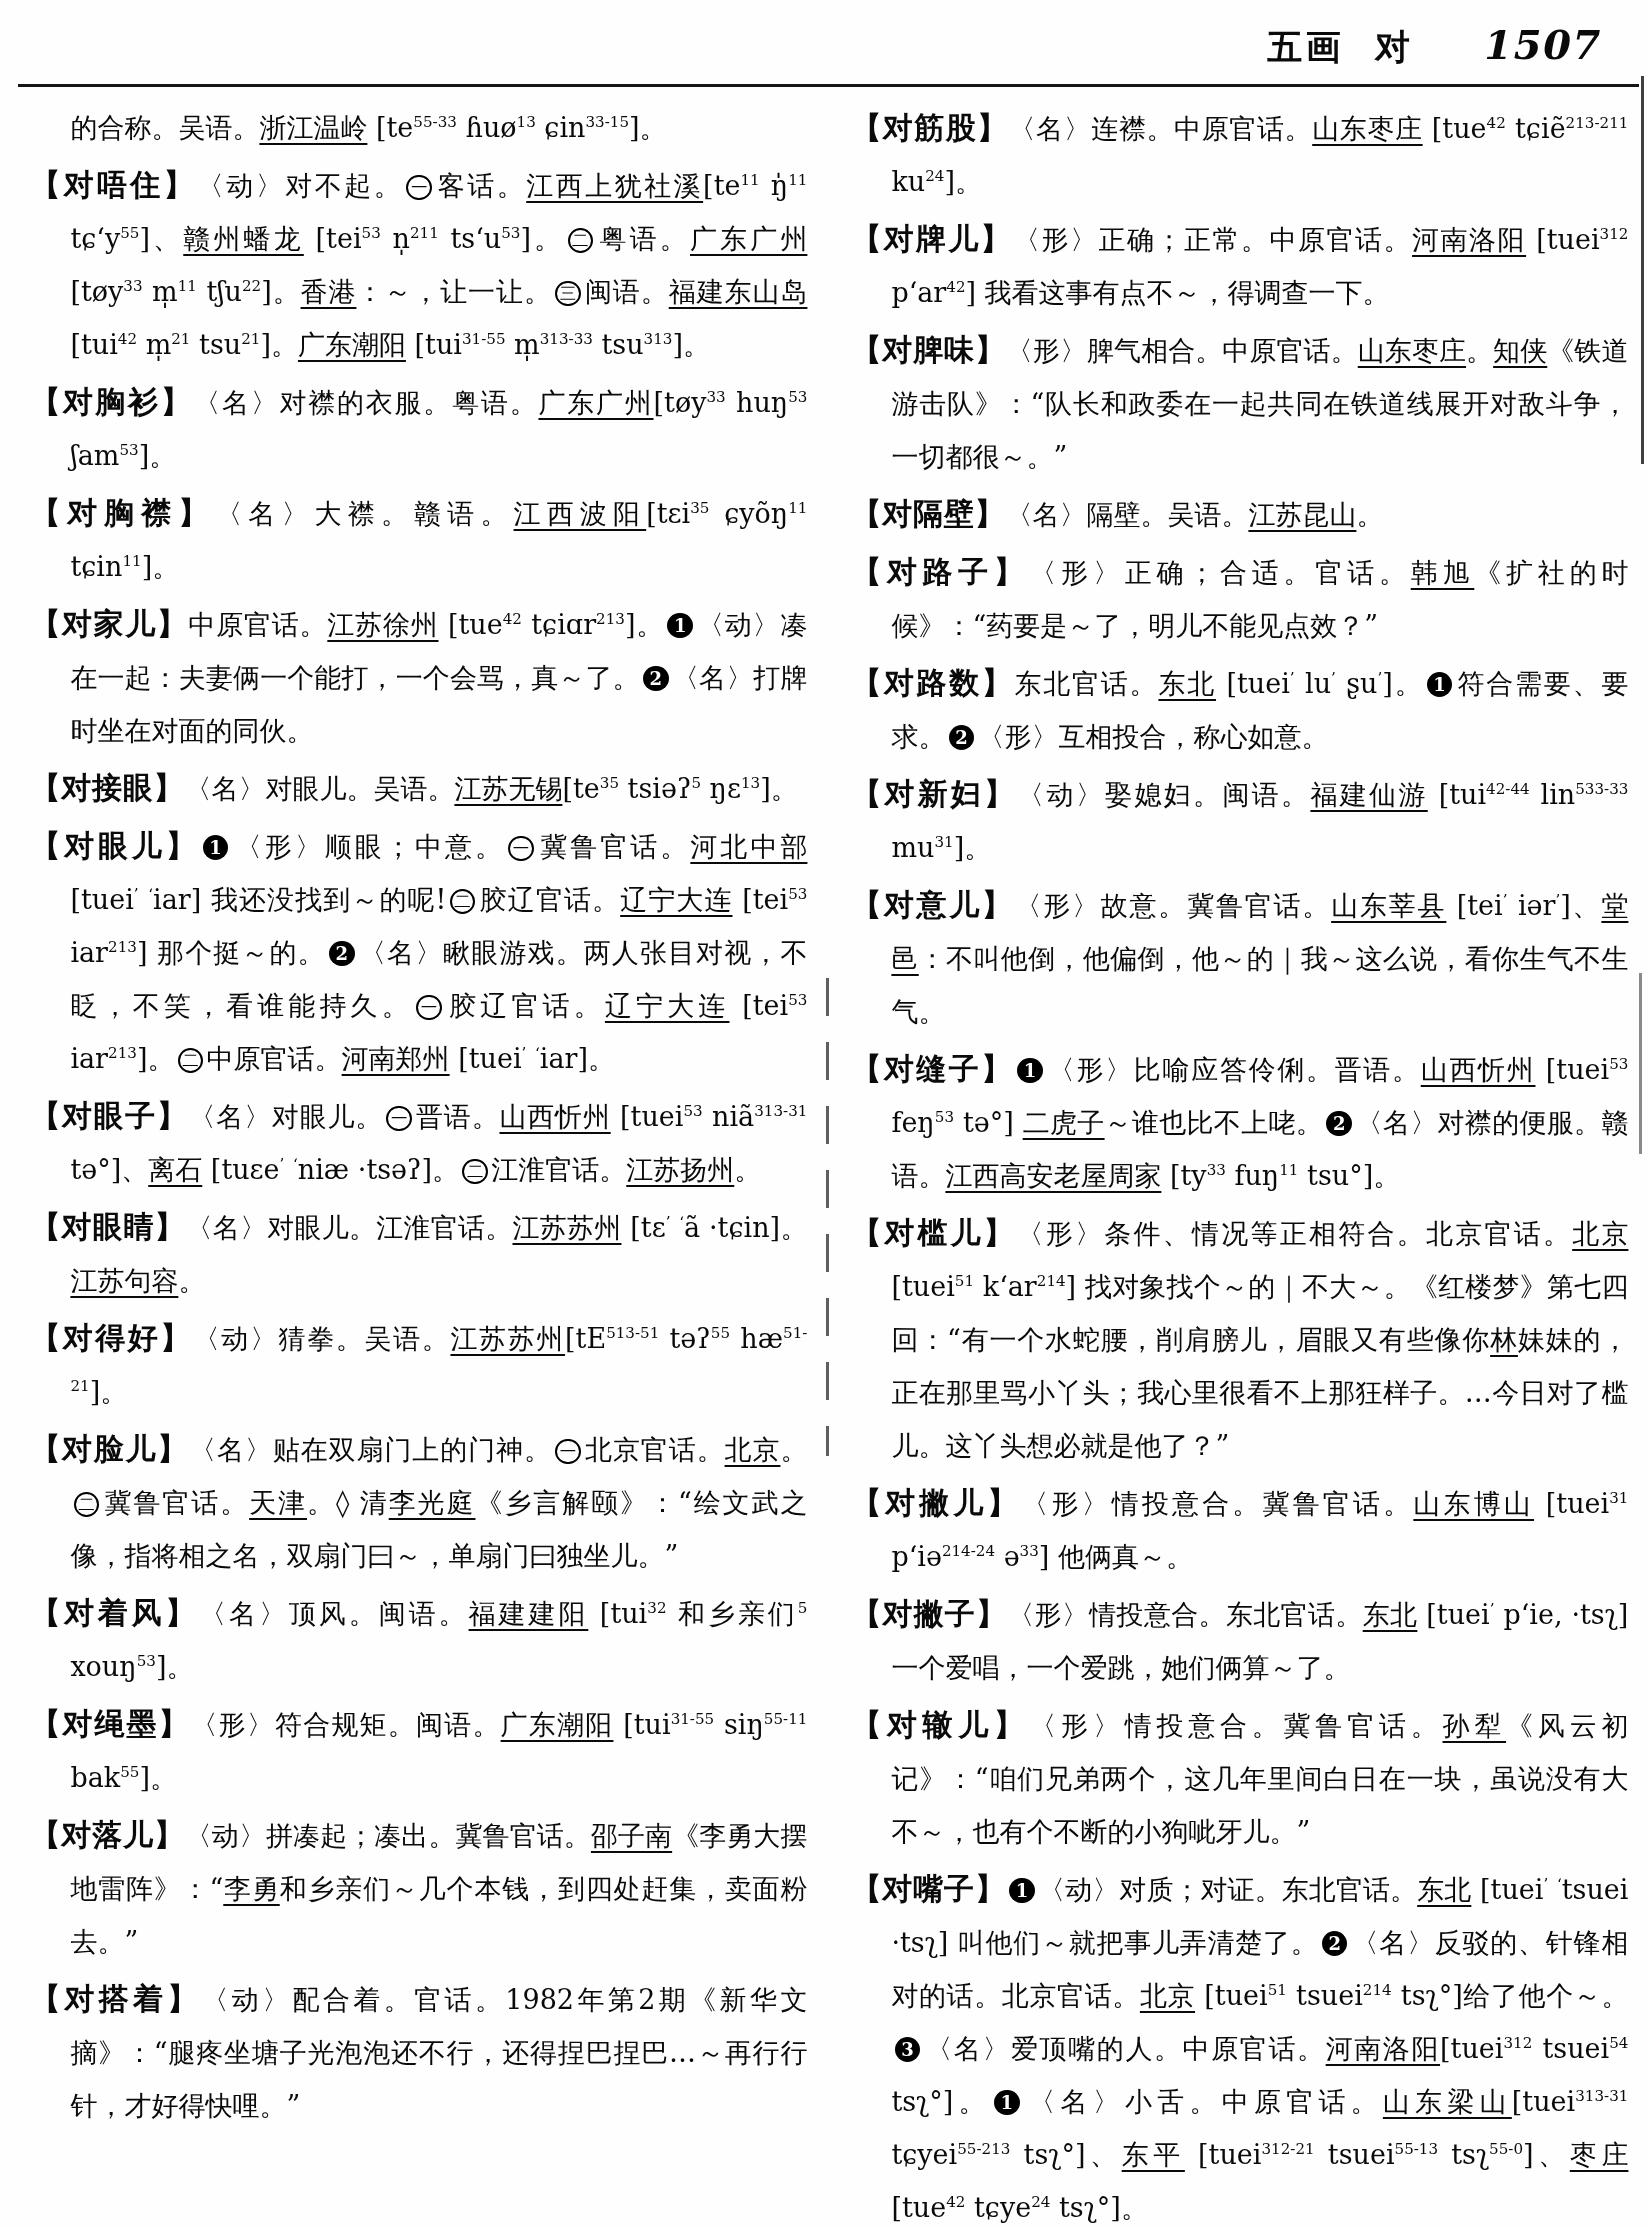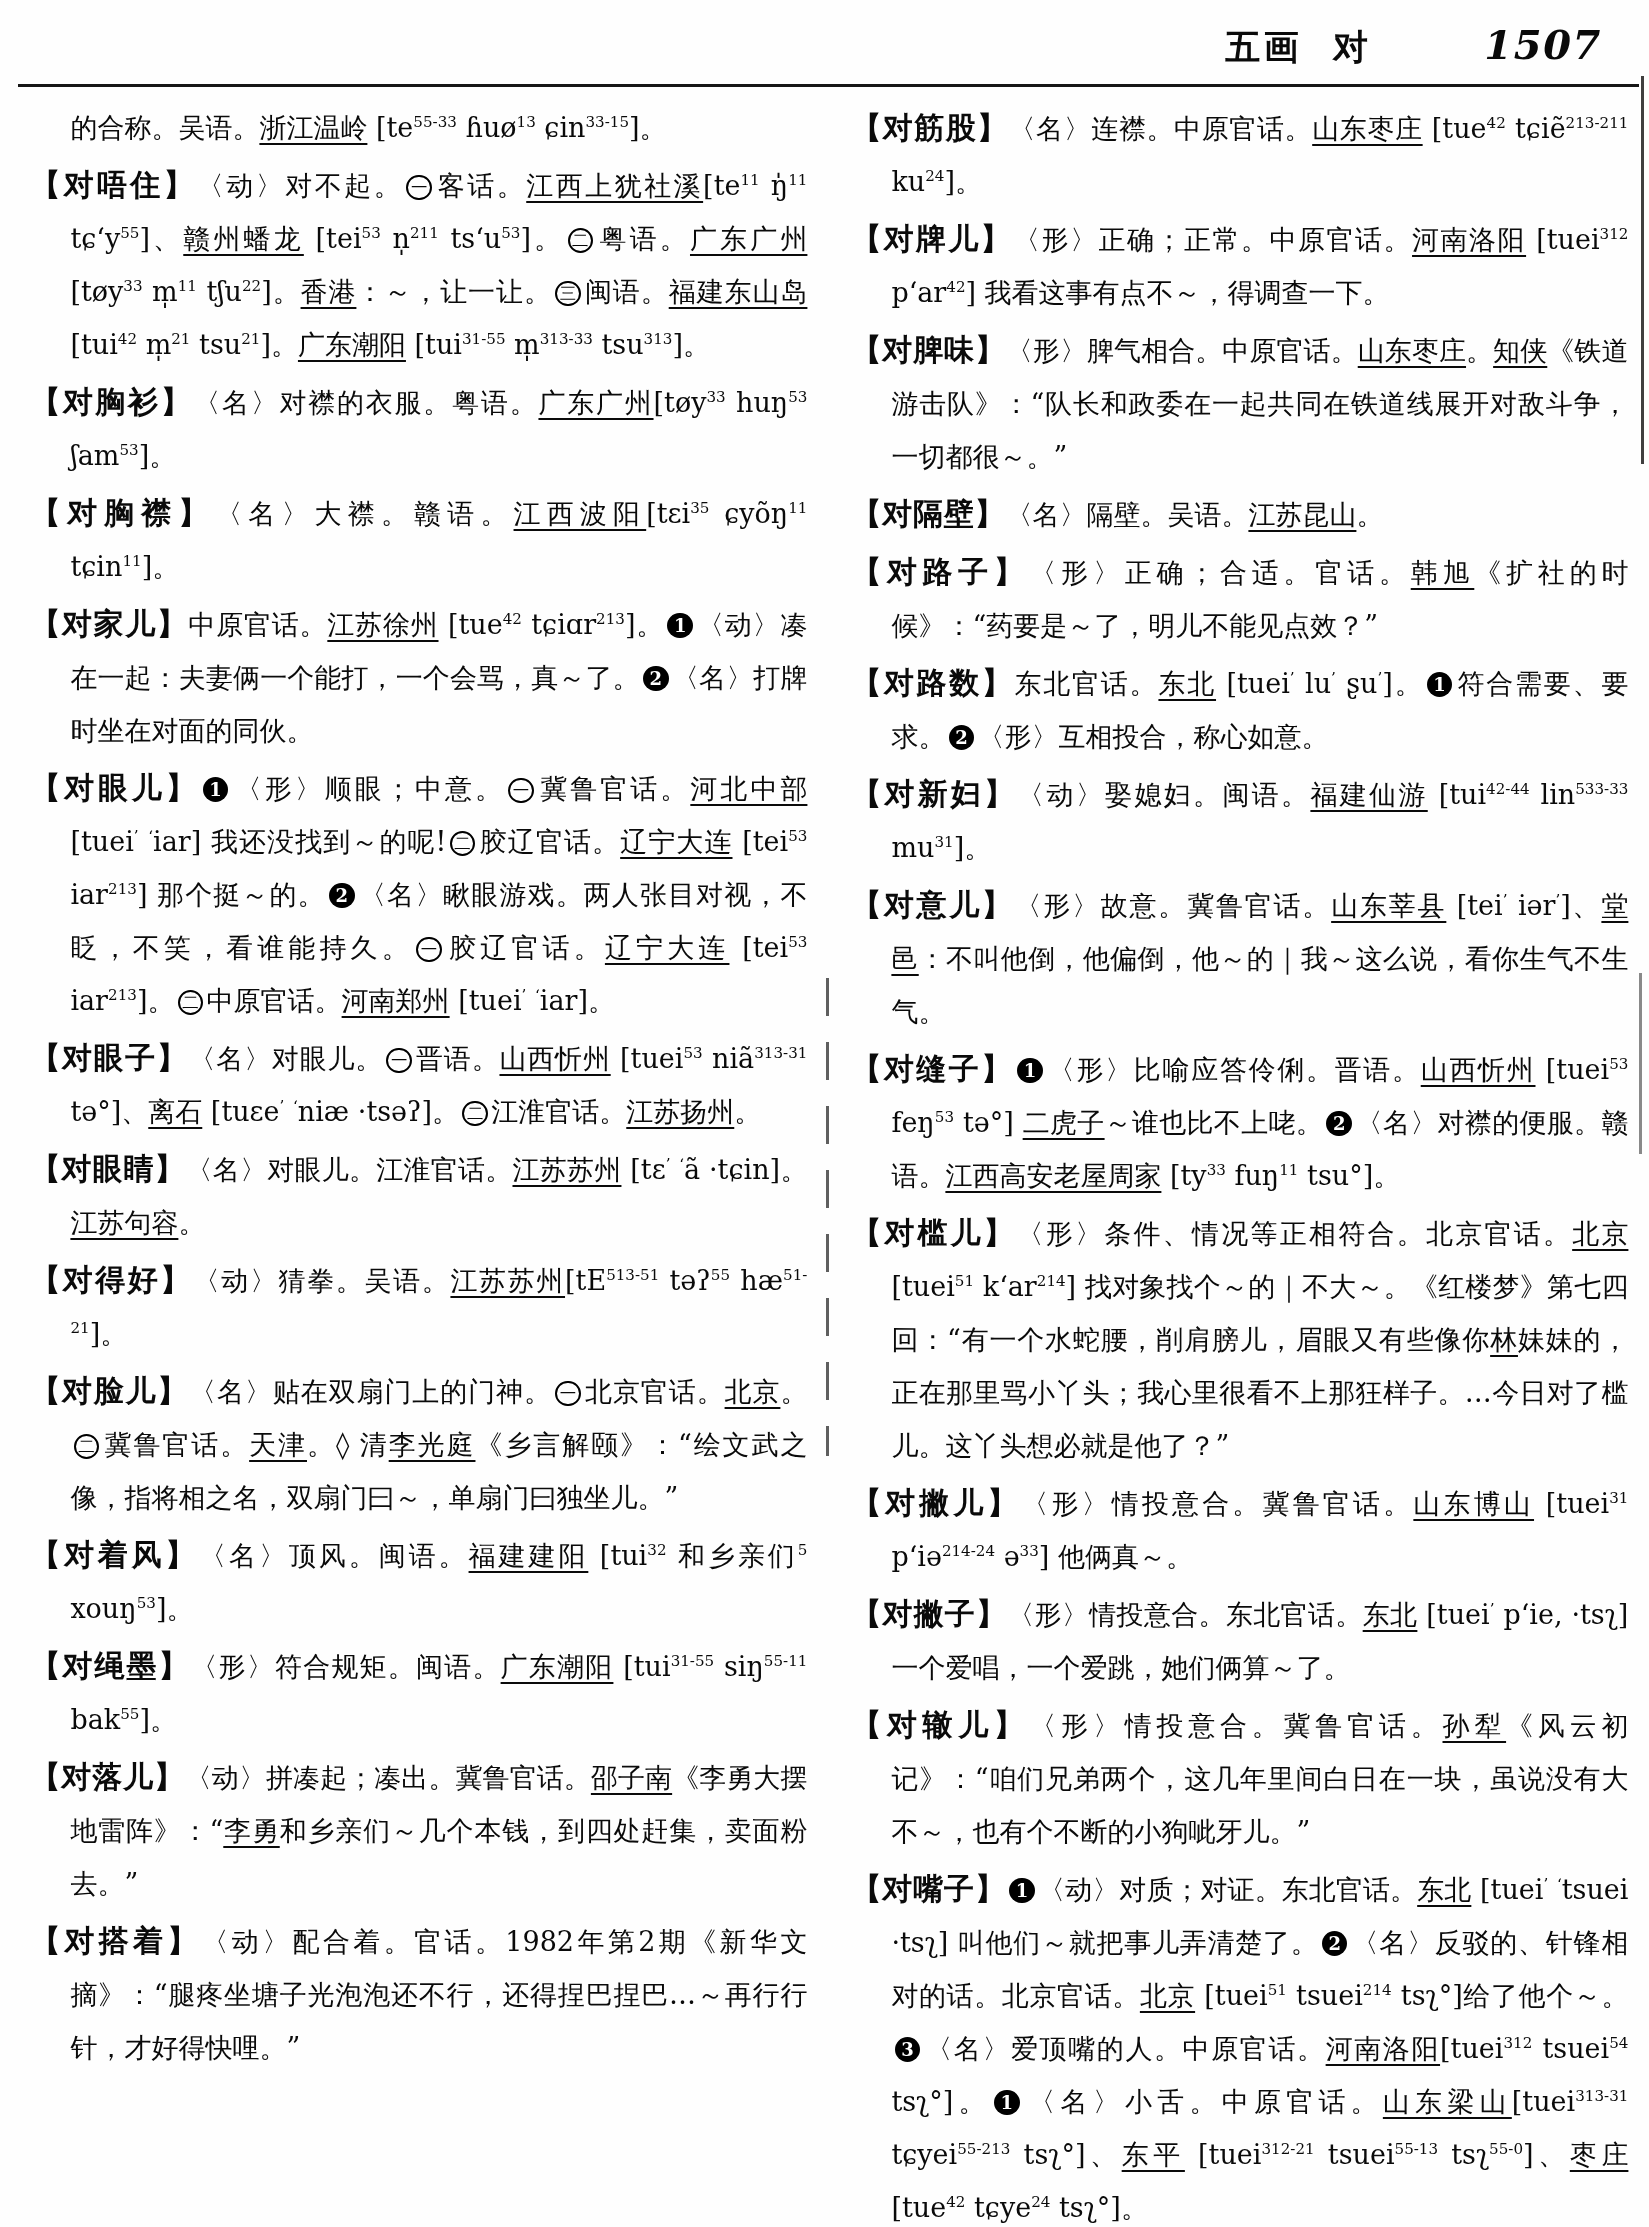--- a/index.html
+++ b/index.html
@@ -1,21 +1,21 @@
 <!DOCTYPE html>
 <html style="font-size:13.2px"><head>
 <meta charset="utf-8">
 <style>
   html,body{margin:0;padding:0;background:#e8e8e4;}
   .page{position:relative;width:1650px;height:2227px;background:#fefefe;color:#0a0a0a;
         font-family:"DejaVu Serif","Liberation Serif",serif;overflow:hidden;}
   .header{position:absolute;top:21px;right:48px;display:flex;align-items:baseline;}
   .hdr-cjk{font-size:35px;font-weight:bold;letter-spacing:3.3px;}
   .hdr-char{margin-left:31px;}
-  .hdr-page{margin-left:113px;font-size:40px;font-weight:bold;font-style:italic;letter-spacing:1.6px;}
+  .hdr-page{margin-left:71px;font-size:40px;font-weight:bold;font-style:italic;letter-spacing:1.6px;}
   .rule{position:absolute;top:84px;left:18px;right:11.5px;height:2.5px;background:#161616;}
   .columns{position:absolute;top:97px;left:26.4px;display:flex;gap:36px;}
   .col{width:785px;}
   .entry{margin:4px;padding-left:40px;text-indent:-40px;font-size:27px;line-height:53px;
          text-align:justify;text-justify:inter-ideograph;word-break:break-word;}
   .entry.cont{text-indent:0;}
   .hw{font-size:30px;font-weight:bold;letter-spacing:0.8px;}
   .uline{text-decoration:underline;text-decoration-thickness:2.1px;text-underline-offset:5.8px;}
   .sup{font-size:0.56em;vertical-align:super;line-height:0;letter-spacing:0;}
   .bnum{display:inline-block;width:25.6px;height:25.6px;line-height:25.6px;border-radius:50%;
@@ -39,20 +39,21 @@
     <span class="hdr-page">1507</span>
   </div>
   <div class="rule"></div>
   <div class="columns">
     <div class="col" id="col-0">
         <p class="entry cont"><span class="txt">的合称。吴语。</span><span class="uline">浙江温岭</span><span class="txt"> [te</span><sup class="sup">55-33</sup><span class="txt"> ɦuø</span><sup class="sup">13</sup><span class="txt"> ɕin</span><sup class="sup">33-15</sup><span class="txt">]。</span></p>
         <p class="entry"><span class="hw">【对唔住】</span><span class="txt">〈动〉对不起。</span><span class="wnum">一</span><span class="txt">客话。</span><span class="uline">江西上犹社溪</span><span class="txt">[te</span><sup class="sup">11</sup><span class="txt"> ŋ̍</span><sup class="sup">11</sup><span class="txt"> tɕ‘y</span><sup class="sup">55</sup><span class="txt">]、</span><span class="uline">赣州蟠龙</span><span class="txt"> [tei</span><sup class="sup">53</sup><span class="txt"> n̩</span><sup class="sup">211</sup><span class="txt"> ts‘u</span><sup class="sup">53</sup><span class="txt">]。</span><span class="wnum">二</span><span class="txt">粤语。</span><span class="uline">广东广州</span><span class="txt"> [tøy</span><sup class="sup">33</sup><span class="txt"> m̩</span><sup class="sup">11</sup><span class="txt"> tʃu</span><sup class="sup">22</sup><span class="txt">]。</span><span class="uline">香港</span><span class="txt">：～，让一让。</span><span class="wnum">三</span><span class="txt">闽语。</span><span class="uline">福建东山岛</span><span class="txt">[tui</span><sup class="sup">42</sup><span class="txt"> m̩</span><sup class="sup">21</sup><span class="txt"> tsu</span><sup class="sup">21</sup><span class="txt">]。</span><span class="uline">广东潮阳</span><span class="txt"> [tui</span><sup class="sup">31-55</sup><span class="txt"> m̩</span><sup class="sup">313-33</sup><span class="txt"> tsu</span><sup class="sup">313</sup><span class="txt">]。</span></p>
         <p class="entry"><span class="hw">【对胸衫】</span><span class="txt">〈名〉对襟的衣服。粤语。</span><span class="uline">广东广州</span><span class="txt">[tøy</span><sup class="sup">33</sup><span class="txt"> huŋ</span><sup class="sup">53</sup><span class="txt"> ʃam</span><sup class="sup">53</sup><span class="txt">]。</span></p>
         <p class="entry"><span class="hw">【对胸襟】</span><span class="txt">〈名〉大襟。赣语。</span><span class="uline">江西波阳</span><span class="txt">[tɛi</span><sup class="sup">35</sup><span class="txt"> ɕyõŋ</span><sup class="sup">11</sup><span class="txt"> tɕin</span><sup class="sup">11</sup><span class="txt">]。</span></p>
         <p class="entry"><span class="hw">【对家儿】</span><span class="txt">中原官话。</span><span class="uline">江苏徐州</span><span class="txt"> [tue</span><sup class="sup">42</sup><span class="txt"> tɕiɑr</span><sup class="sup">213</sup><span class="txt">]。</span><span class="bnum">1</span><span class="txt">〈动〉凑在一起：夫妻俩一个能打，一个会骂，真～了。</span><span class="bnum">2</span><span class="txt">〈名〉打牌时坐在对面的同伙。</span></p>
+        <p class="entry"><span class="hw">【对接眼】</span><span class="txt">〈名〉对眼儿。吴语。</span><span class="uline">江苏无锡</span><span class="txt">[te</span><sup class="sup">35</sup><span class="txt"> tsiəʔ</span><sup class="sup">5</sup><span class="txt"> ŋɛ</span><sup class="sup">13</sup><span class="txt">]。</span></p>
         <p class="entry"><span class="hw">【对眼儿】</span><span class="bnum">1</span><span class="txt">〈形〉顺眼；中意。</span><span class="wnum">一</span><span class="txt">冀鲁官话。</span><span class="uline">河北中部</span><span class="txt"> [tuei</span><sup class="sup">’</sup><span class="txt"> </span><sup class="sup">‘</sup><span class="txt">iar] 我还没找到～的呢!</span><span class="wnum">二</span><span class="txt">胶辽官话。</span><span class="uline">辽宁大连</span><span class="txt"> [tei</span><sup class="sup">53</sup><span class="txt"> iar</span><sup class="sup">213</sup><span class="txt">] 那个挺～的。</span><span class="bnum">2</span><span class="txt">〈名〉瞅眼游戏。两人张目对视，不眨，不笑，看谁能持久。</span><span class="wnum">一</span><span class="txt">胶辽官话。</span><span class="uline">辽宁大连</span><span class="txt"> [tei</span><sup class="sup">53</sup><span class="txt"> iar</span><sup class="sup">213</sup><span class="txt">]。</span><span class="wnum">二</span><span class="txt">中原官话。</span><span class="uline">河南郑州</span><span class="txt"> [tuei</span><sup class="sup">’</sup><span class="txt"> </span><sup class="sup">‘</sup><span class="txt">iar]。</span></p>
         <p class="entry"><span class="hw">【对眼子】</span><span class="txt">〈名〉对眼儿。</span><span class="wnum">一</span><span class="txt">晋语。</span><span class="uline">山西忻州</span><span class="txt"> [tuei</span><sup class="sup">53</sup><span class="txt"> niã</span><sup class="sup">313-31</sup><span class="txt"> tə°]、</span><span class="uline">离石</span><span class="txt"> [tuɛe</span><sup class="sup">’</sup><span class="txt"> </span><sup class="sup">‘</sup><span class="txt">niæ ·tsəʔ]。</span><span class="wnum">二</span><span class="txt">江淮官话。</span><span class="uline">江苏扬州</span><span class="txt">。</span></p>
         <p class="entry"><span class="hw">【对眼睛】</span><span class="txt">〈名〉对眼儿。江淮官话。</span><span class="uline">江苏苏州</span><span class="txt"> [tɛ</span><sup class="sup">’</sup><span class="txt"> </span><sup class="sup">‘</sup><span class="txt">ã ·tɕin]。</span><span class="uline">江苏句容</span><span class="txt">。</span></p>
         <p class="entry"><span class="hw">【对得好】</span><span class="txt">〈动〉猜拳。吴语。</span><span class="uline">江苏苏州</span><span class="txt">[tE</span><sup class="sup">513-51</sup><span class="txt"> təʔ</span><sup class="sup">55</sup><span class="txt"> hæ</span><sup class="sup">51-21</sup><span class="txt">]。</span></p>
         <p class="entry"><span class="hw">【对脸儿】</span><span class="txt">〈名〉贴在双扇门上的门神。</span><span class="wnum">一</span><span class="txt">北京官话。</span><span class="uline">北京</span><span class="txt">。</span><span class="wnum">二</span><span class="txt">冀鲁官话。</span><span class="uline">天津</span><span class="txt">。◊ 清</span><span class="uline">李光庭</span><span class="txt">《乡言解颐》：“绘文武之像，指将相之名，双扇门曰～，单扇门曰独坐儿。”</span></p>
         <p class="entry"><span class="hw">【对着风】</span><span class="txt">〈名〉顶风。闽语。</span><span class="uline">福建建阳</span><span class="txt"> [tui</span><sup class="sup">32</sup><span class="txt"> 和乡亲们</span><sup class="sup">5</sup><span class="txt"> xouŋ</span><sup class="sup">53</sup><span class="txt">]。</span></p>
         <p class="entry"><span class="hw">【对绳墨】</span><span class="txt">〈形〉符合规矩。闽语。</span><span class="uline">广东潮阳</span><span class="txt"> [tui</span><sup class="sup">31-55</sup><span class="txt"> siŋ</span><sup class="sup">55-11</sup><span class="txt"> bak</span><sup class="sup">55</sup><span class="txt">]。</span></p>
         <p class="entry"><span class="hw">【对落儿】</span><span class="txt">〈动〉拼凑起；凑出。冀鲁官话。</span><span class="uline">邵子南</span><span class="txt">《李勇大摆地雷阵》：“</span><span class="uline">李勇</span><span class="txt">和乡亲们～几个本钱，到四处赶集，卖面粉去。”</span></p>
         <p class="entry"><span class="hw">【对搭着】</span><span class="txt">〈动〉配合着。官话。1982年第2期《新华文摘》：“腿疼坐塘子光泡泡还不行，还得捏巴捏巴…～再行行针，才好得快哩。”</span></p>
       </div>

